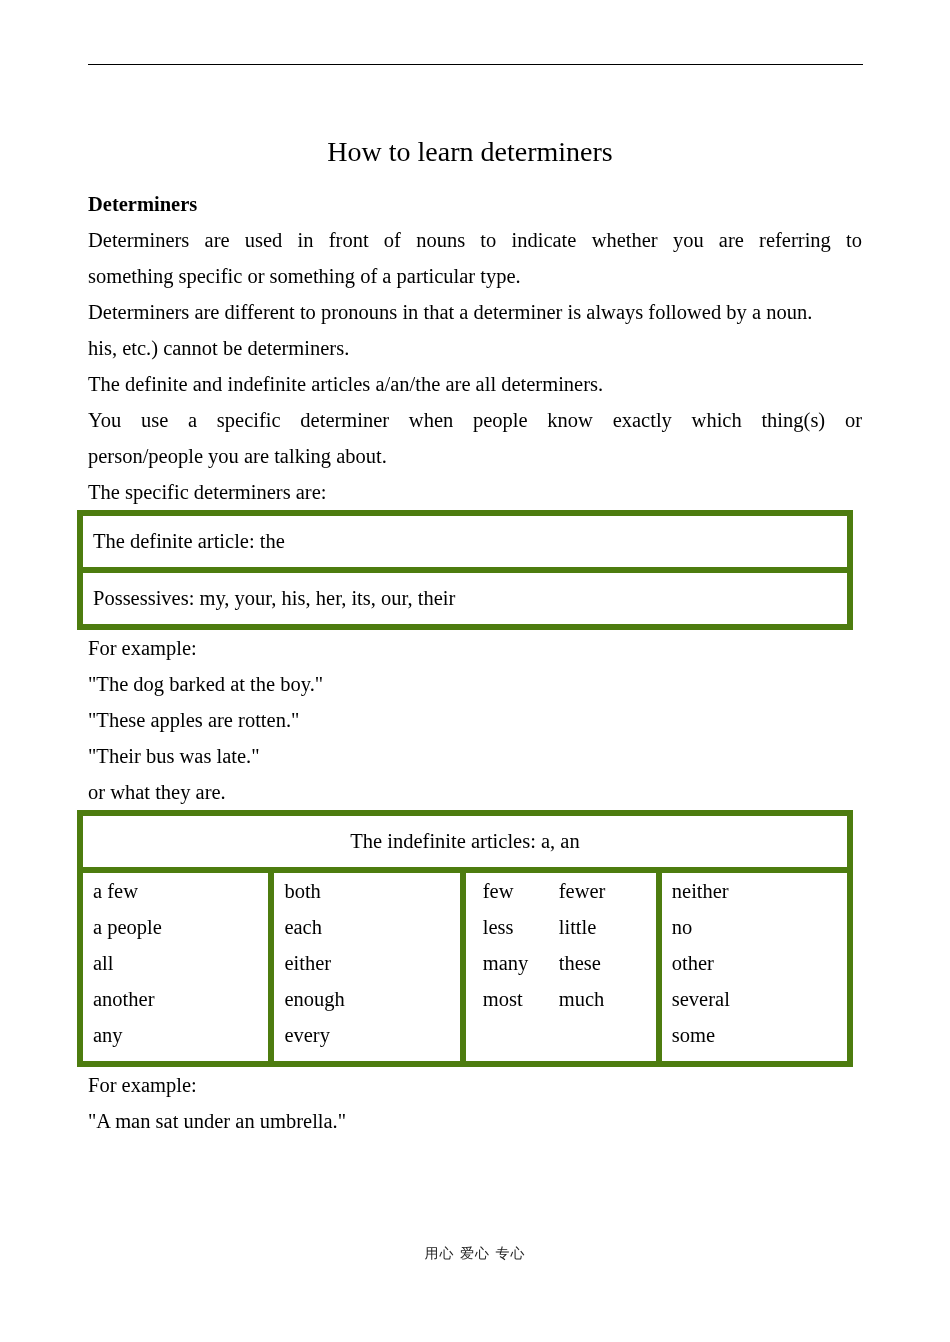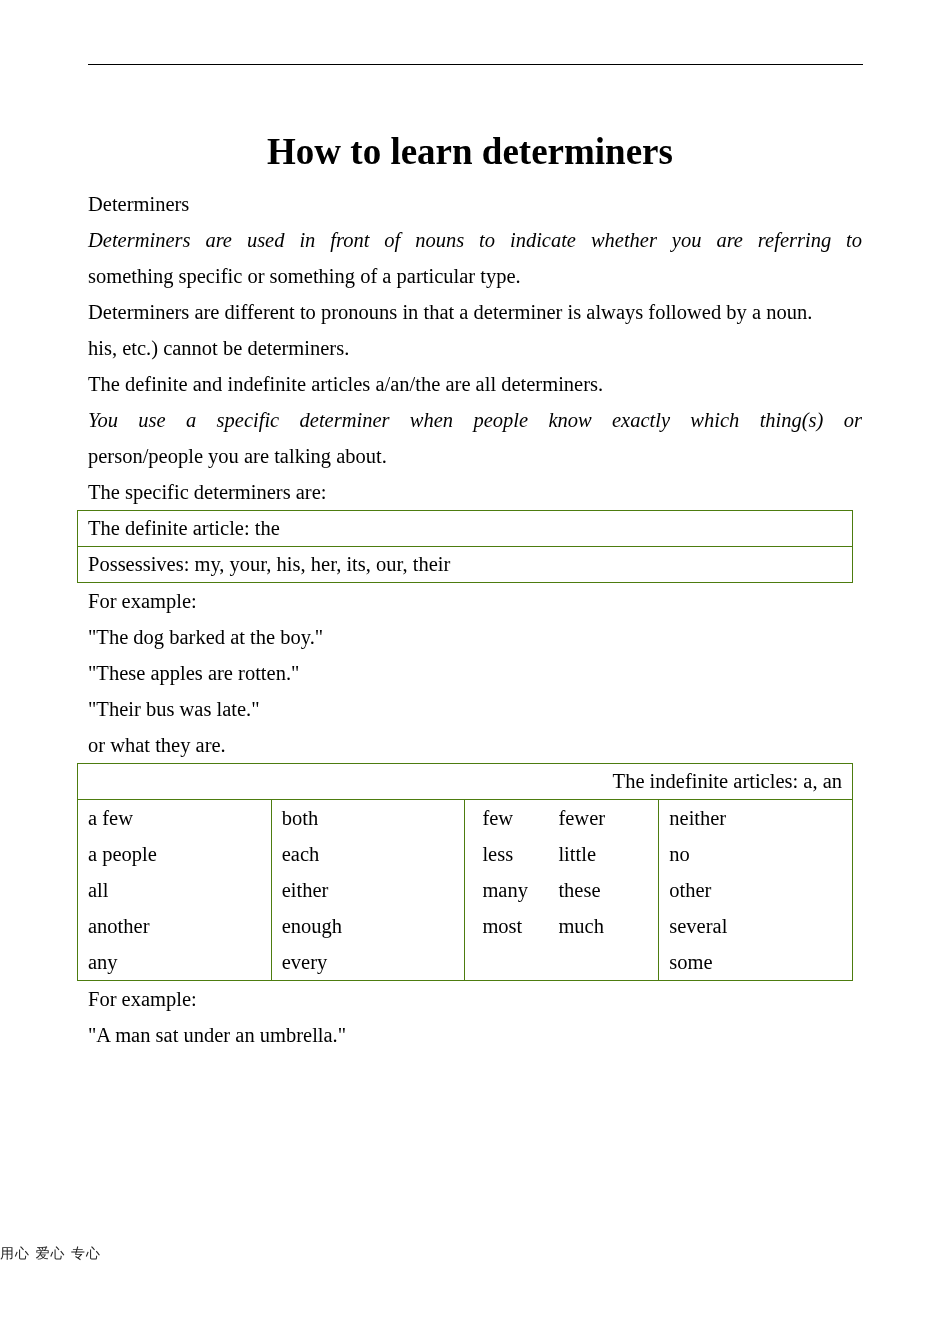--- a/index.html
+++ b/index.html
@@ -1,32 +1,32 @@
 <!DOCTYPE html>
 <html><head>
 <meta charset="utf-8">
 <style>
   html, body { margin: 0; padding: 0; background: #ffffff; }
   body { width: 950px; height: 1342px; position: relative; overflow: hidden;
          font-family: "Liberation Serif", "DejaVu Serif", serif; color: #000; }
   .rule { position: absolute; left: 88px; top: 64px; width: 775px; height: 0; border-top: 1.5px solid #000; }
   .title { position: absolute; left: 0; top: 132px; width: 940px; text-align: center;
-           font-size: 37px; font-weight: bold; line-height: 40px; }
+           font-size: 28px; font-weight: normal; line-height: 40px; }
   .content { position: absolute; left: 88px; top: 186px; width: 774px; font-size: 20.5px; }
   .line { height: 36px; line-height: 36px; white-space: nowrap; }
-  .heading { font-weight: normal; }
-  .just { text-align: justify; text-align-last: justify; white-space: normal; font-style: italic; }
+  .heading { font-weight: bold; }
+  .just { text-align: justify; text-align-last: justify; white-space: normal; }
   .para2 { line-height: 37px; }
   table { border-collapse: collapse; margin-left: -11px; width: 776px; font-size: 20.5px; }
-  td { border: 1px solid #4d7c0f; padding: 0 10px; height: 35px; line-height: 35px; vertical-align: top; }
+  td { border: 6px solid #4d7c0f; padding: 8px 10px; height: 35px; line-height: 35px; vertical-align: top; }
   .gen td.col { width: 173px; padding-top: 0; line-height: 36px; }
-  .gen td.head { text-align: right; }
+  .gen td.head { text-align: center; }
   .pair { display: flex; margin-left: 7px; }
   .pair span:first-child { width: 76px; display: inline-block; }
-  .footer { position: absolute; left: 0; top: 1245px; width: 950px; text-align: left;
+  .footer { position: absolute; left: 0; top: 1245px; width: 950px; text-align: center;
             font-family: "DejaVu Sans", sans-serif; font-size: 14px; color: #222; letter-spacing: 1px; }
 </style>
 </head>
 <body>
 
 <div class="rule"></div>
 <div class="title">How to learn determiners</div>
 
 <div class="content">
   <div class="line heading">Determiners</div>

